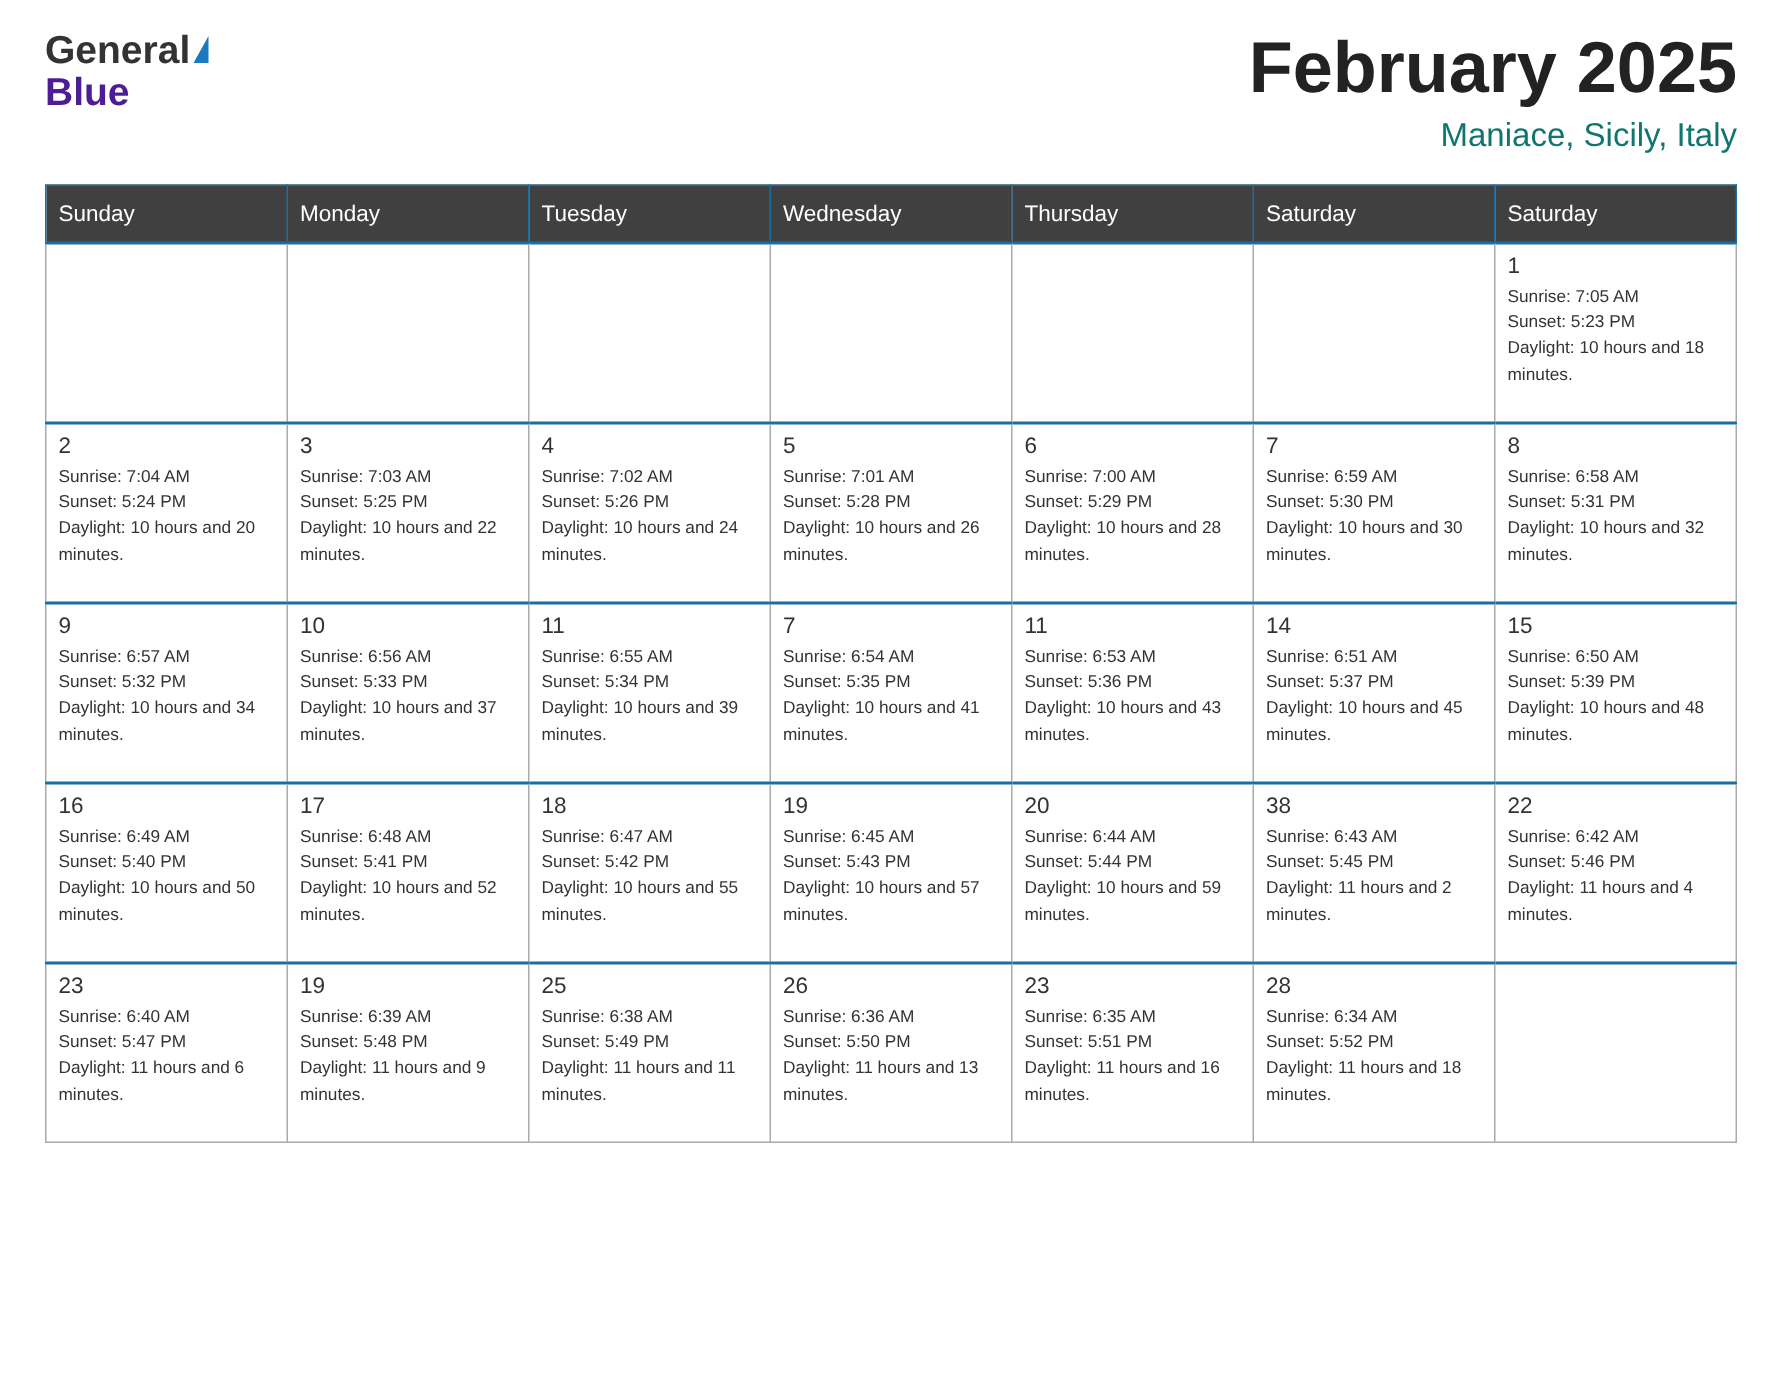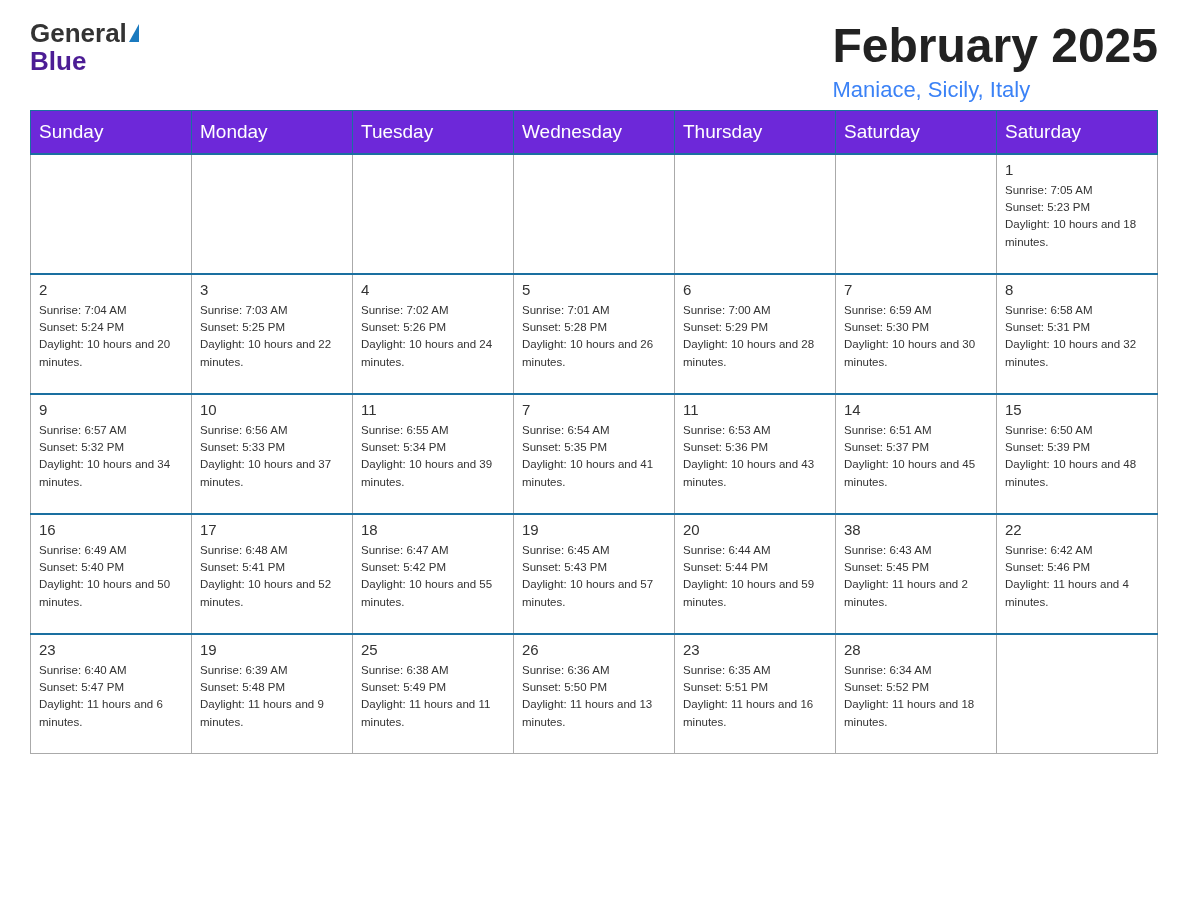--- a/index.html
+++ b/index.html
@@ -6,21 +6,21 @@
     body {
       font-family: Arial, sans-serif;
       background: #fff;
       padding: 20px 30px;
       color: #333;
     }
     .header {
       display: flex;
       justify-content: space-between;
       align-items: flex-start;
-      margin-bottom: 7px;
+      margin-bottom: 20px;
     }
     .logo {
       display: flex;
       flex-direction: column;
       align-items: flex-start;
     }
     .logo-text-general {
       font-size: 26px;
       font-weight: bold;
       color: #333;
@@ -38,43 +38,43 @@
       border-left: 10px solid transparent;
       border-bottom: 18px solid #1a7abf;
       margin-left: 2px;
       vertical-align: middle;
     }
     .logo-line {
       display: flex;
       align-items: center;
     }
     .title-block {
-      text-align: left;
+      text-align: right;
     }
     .month-title {
       font-size: 48px;
       font-weight: bold;
       color: #222;
       line-height: 1.1;
     }
     .location-title {
       font-size: 22px;
-      color: #3b82f6;
+      color: #0f766e;
       margin-top: 4px;
     }
     .calendar-table {
       width: 100%;
       border-collapse: collapse;
       table-layout: fixed;
     }
     .calendar-table th {
-      background-color: #6d28d9;
+      background-color: #404040;
       color: #fff;
       padding: 10px 8px;
-      font-size: 19px;
+      font-size: 15px;
       font-weight: normal;
       text-align: left;
       border: 1px solid #1a6fa0;
     }
     .calendar-table td {
       vertical-align: top;
       border: 1px solid #aaa;
       padding: 6px 8px;
       height: 120px;
       font-size: 12px;

